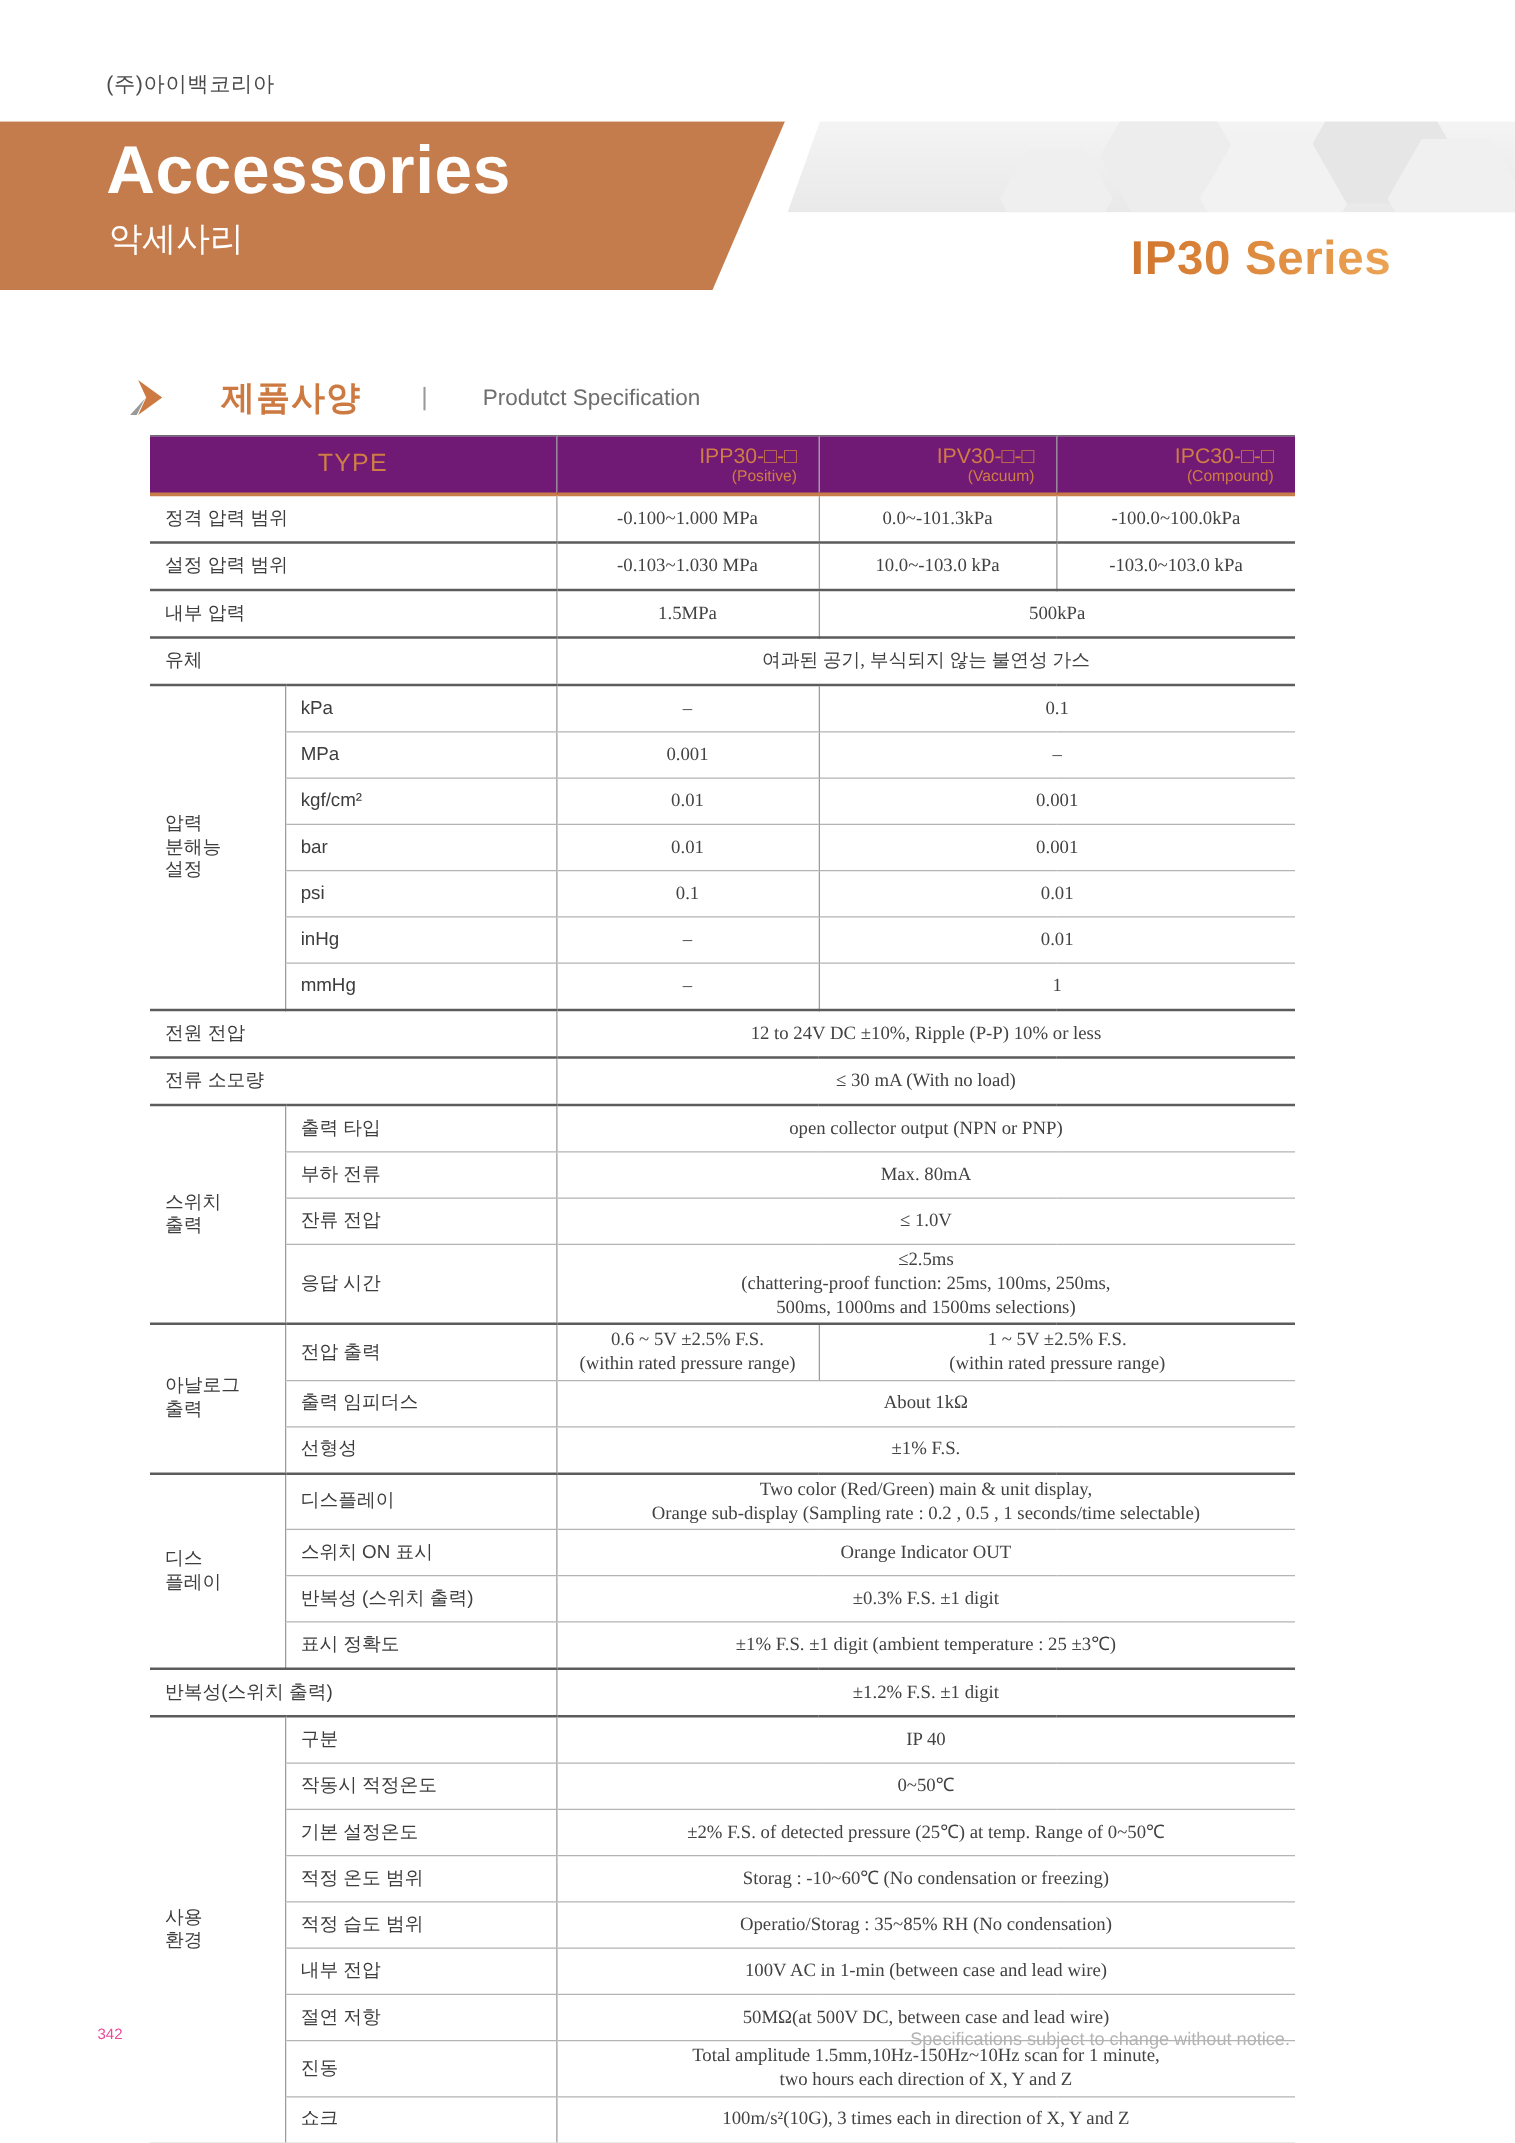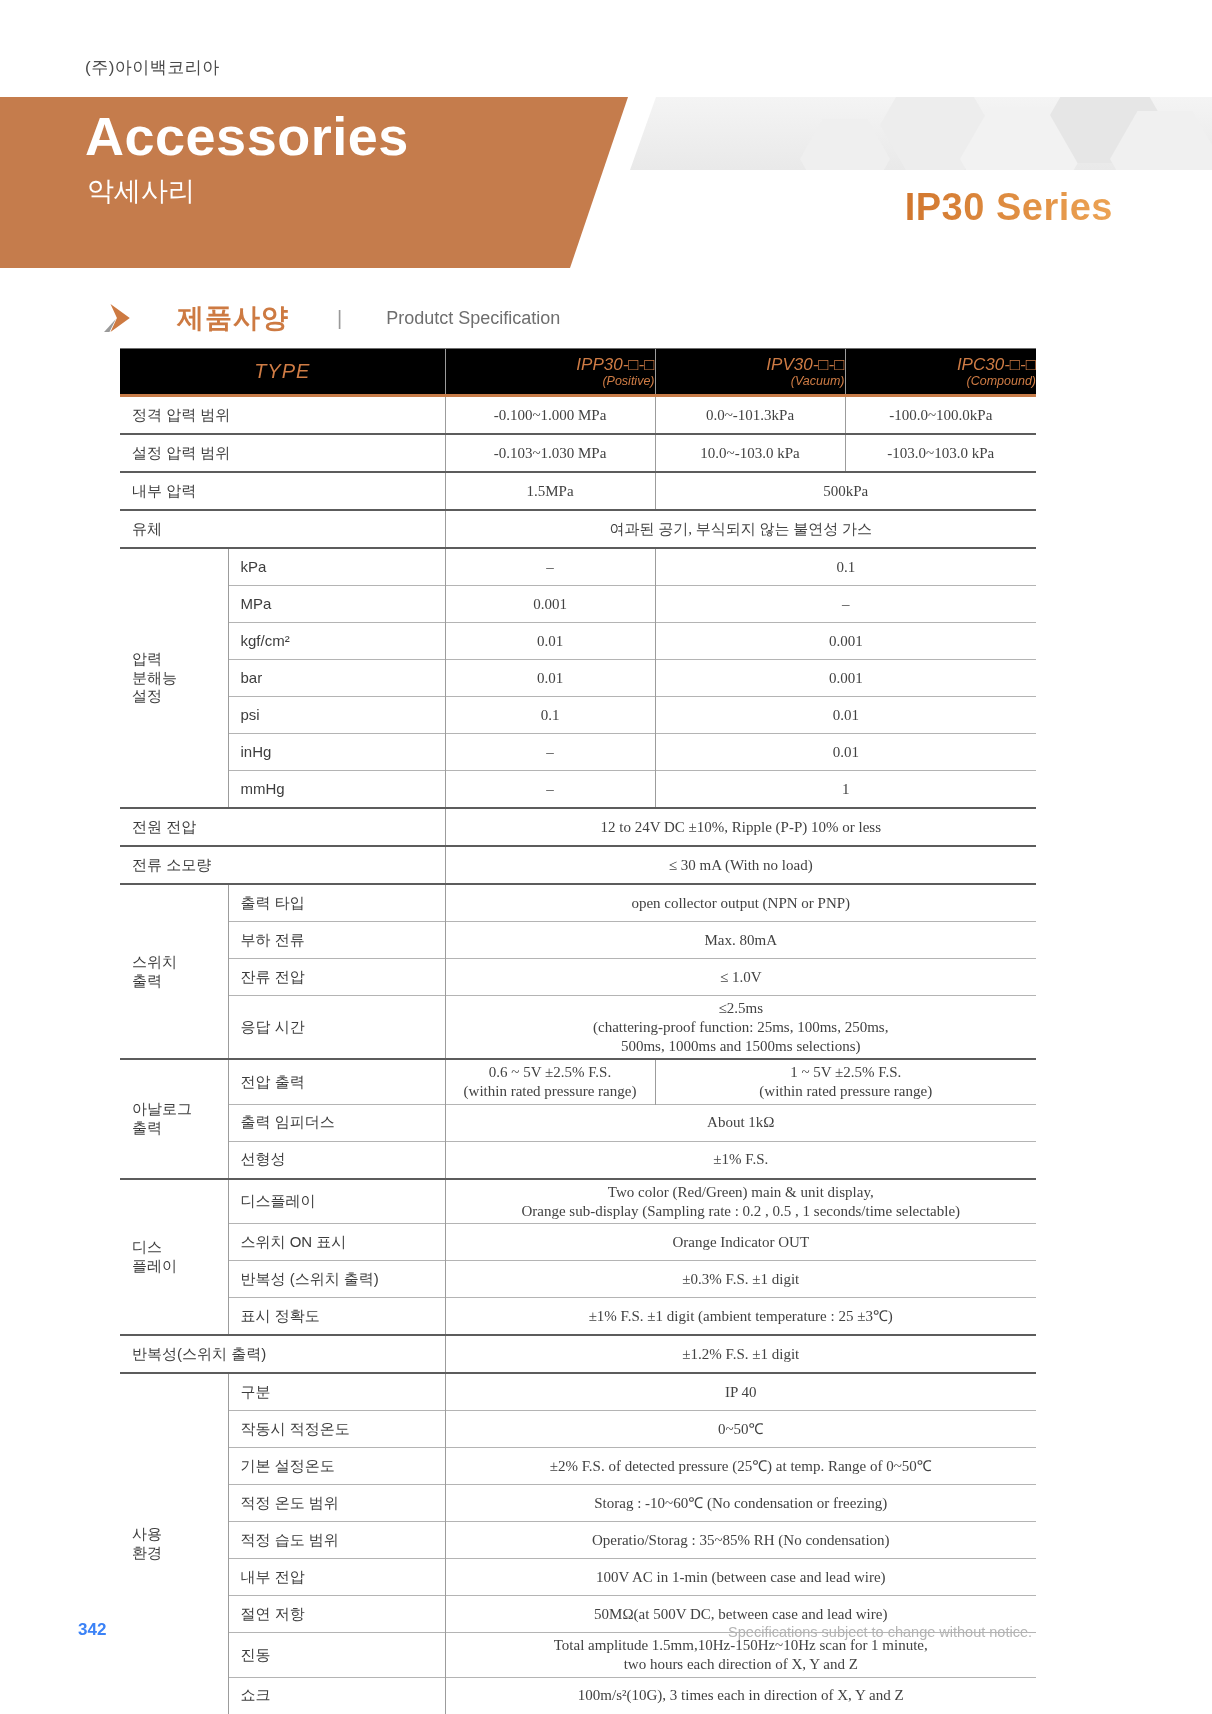--- a/index.html
+++ b/index.html
@@ -3,21 +3,21 @@
 <meta charset="utf-8">
 <style>
   html,body{margin:0;padding:0;background:#ffffff;}
   body{font-family:"Liberation Sans","DejaVu Sans",sans-serif;-webkit-font-smoothing:antialiased;}
   #page{position:relative;width:1212px;height:1714px;background:#fff;overflow:hidden;}
 
   
   .company{position:absolute;left:85px;top:56px;font-size:17px;color:#4a4a4a;letter-spacing:0.5px;}
 
   
-  .banner{position:absolute;left:0;top:97px;width:628px;height:171px;background:#c57c4c;
+  .banner{position:absolute;left:0;top:97px;width:628px;height:135px;background:#c57c4c;
           clip-path:polygon(0 0,100% 0,calc(100% - 58px) 100%,0 100%);}
   .banner-title{position:absolute;left:85px;top:8px;color:#fff;font-size:54px;font-weight:bold;letter-spacing:0.5px;}
   .banner-sub{position:absolute;left:87px;top:76px;color:#fff;font-size:27px;}
 
   
   .hexband{position:absolute;left:630px;top:97px;width:582px;height:73px;overflow:hidden;
            background:linear-gradient(180deg,#f4f4f4,#e9e9e9);
            clip-path:polygon(26px 0,100% 0,100% 100%,0 100%);}
   .hex{position:absolute;clip-path:polygon(25% 0,75% 0,100% 50%,75% 100%,25% 100%,0 50%);}
 
@@ -28,35 +28,35 @@
   
   .section{position:absolute;left:103px;top:300px;display:flex;align-items:center;gap:36px;}
   .section .arrow{width:30px;height:30px;margin-right:8px;}
   .sec-ko{font-size:27px;font-weight:bold;color:#cd7a42;letter-spacing:1px;}
   .sec-sep{font-size:20px;color:#999;margin:0 8px 0 12px;font-weight:normal;}
   .sec-en{font-size:18px;color:#6e6e6e;}
 
   
   .tablewrap{position:absolute;left:120px;top:348px;width:916px;}
   table{border-collapse:collapse;table-layout:fixed;width:916px;}
-  thead th{background:#000000;border-top:1px solid #6e6e6e;border-bottom:3px solid #c77c49;height:41px;padding:2px 0;font-style:italic;}
+  thead th{background:#701a75;border-top:1px solid #6e6e6e;border-bottom:3px solid #c77c49;height:41px;padding:2px 17px;}
   thead th + th{border-left:1px solid #9c9c9c;text-align:right;}
   .type-head{color:#cf7c45;font-size:20px;font-weight:normal;letter-spacing:1px;}
   .model{color:#cf7c45;font-size:17px;font-weight:normal;line-height:19px;}
   .modelsub{color:#cf7c45;font-size:12.5px;font-weight:normal;line-height:14px;}
   tbody{border-bottom:2px solid #5c5c5c;}
   tbody th,tbody td{font-weight:normal;font-size:15px;color:#3d3d3d;height:30px;padding:3px 8px;line-height:1.25;vertical-align:middle;}
   th.row-label,th.group-label,th.sub-label{text-align:left;padding-left:12px;white-space:pre-line;}
   th.sub-label,td.value{border-left:1px solid #9c9c9c;}
   td.value{text-align:center;color:#424242;white-space:pre-line;font-family:Liberation Serif, serif;}
   .bt-major{border-top:2px solid #5c5c5c;}
   .bt-sub{border-top:1px solid #b4b4b4;}
 
   
-  .pagenum{position:absolute;left:78px;top:1620px;font-size:17px;color:#3b82f6;font-weight:bold;}
+  .pagenum{position:absolute;left:78px;top:1620px;font-size:12px;color:#ec4899;}
   .footnote{position:absolute;right:180px;top:1624px;font-size:14.5px;color:#b3b3b3;}
 </style>
 </head>
 <body>
 
 <div id="page">
 
   <div class="company">(주)아이백코리아</div>
 
   <div class="banner">

